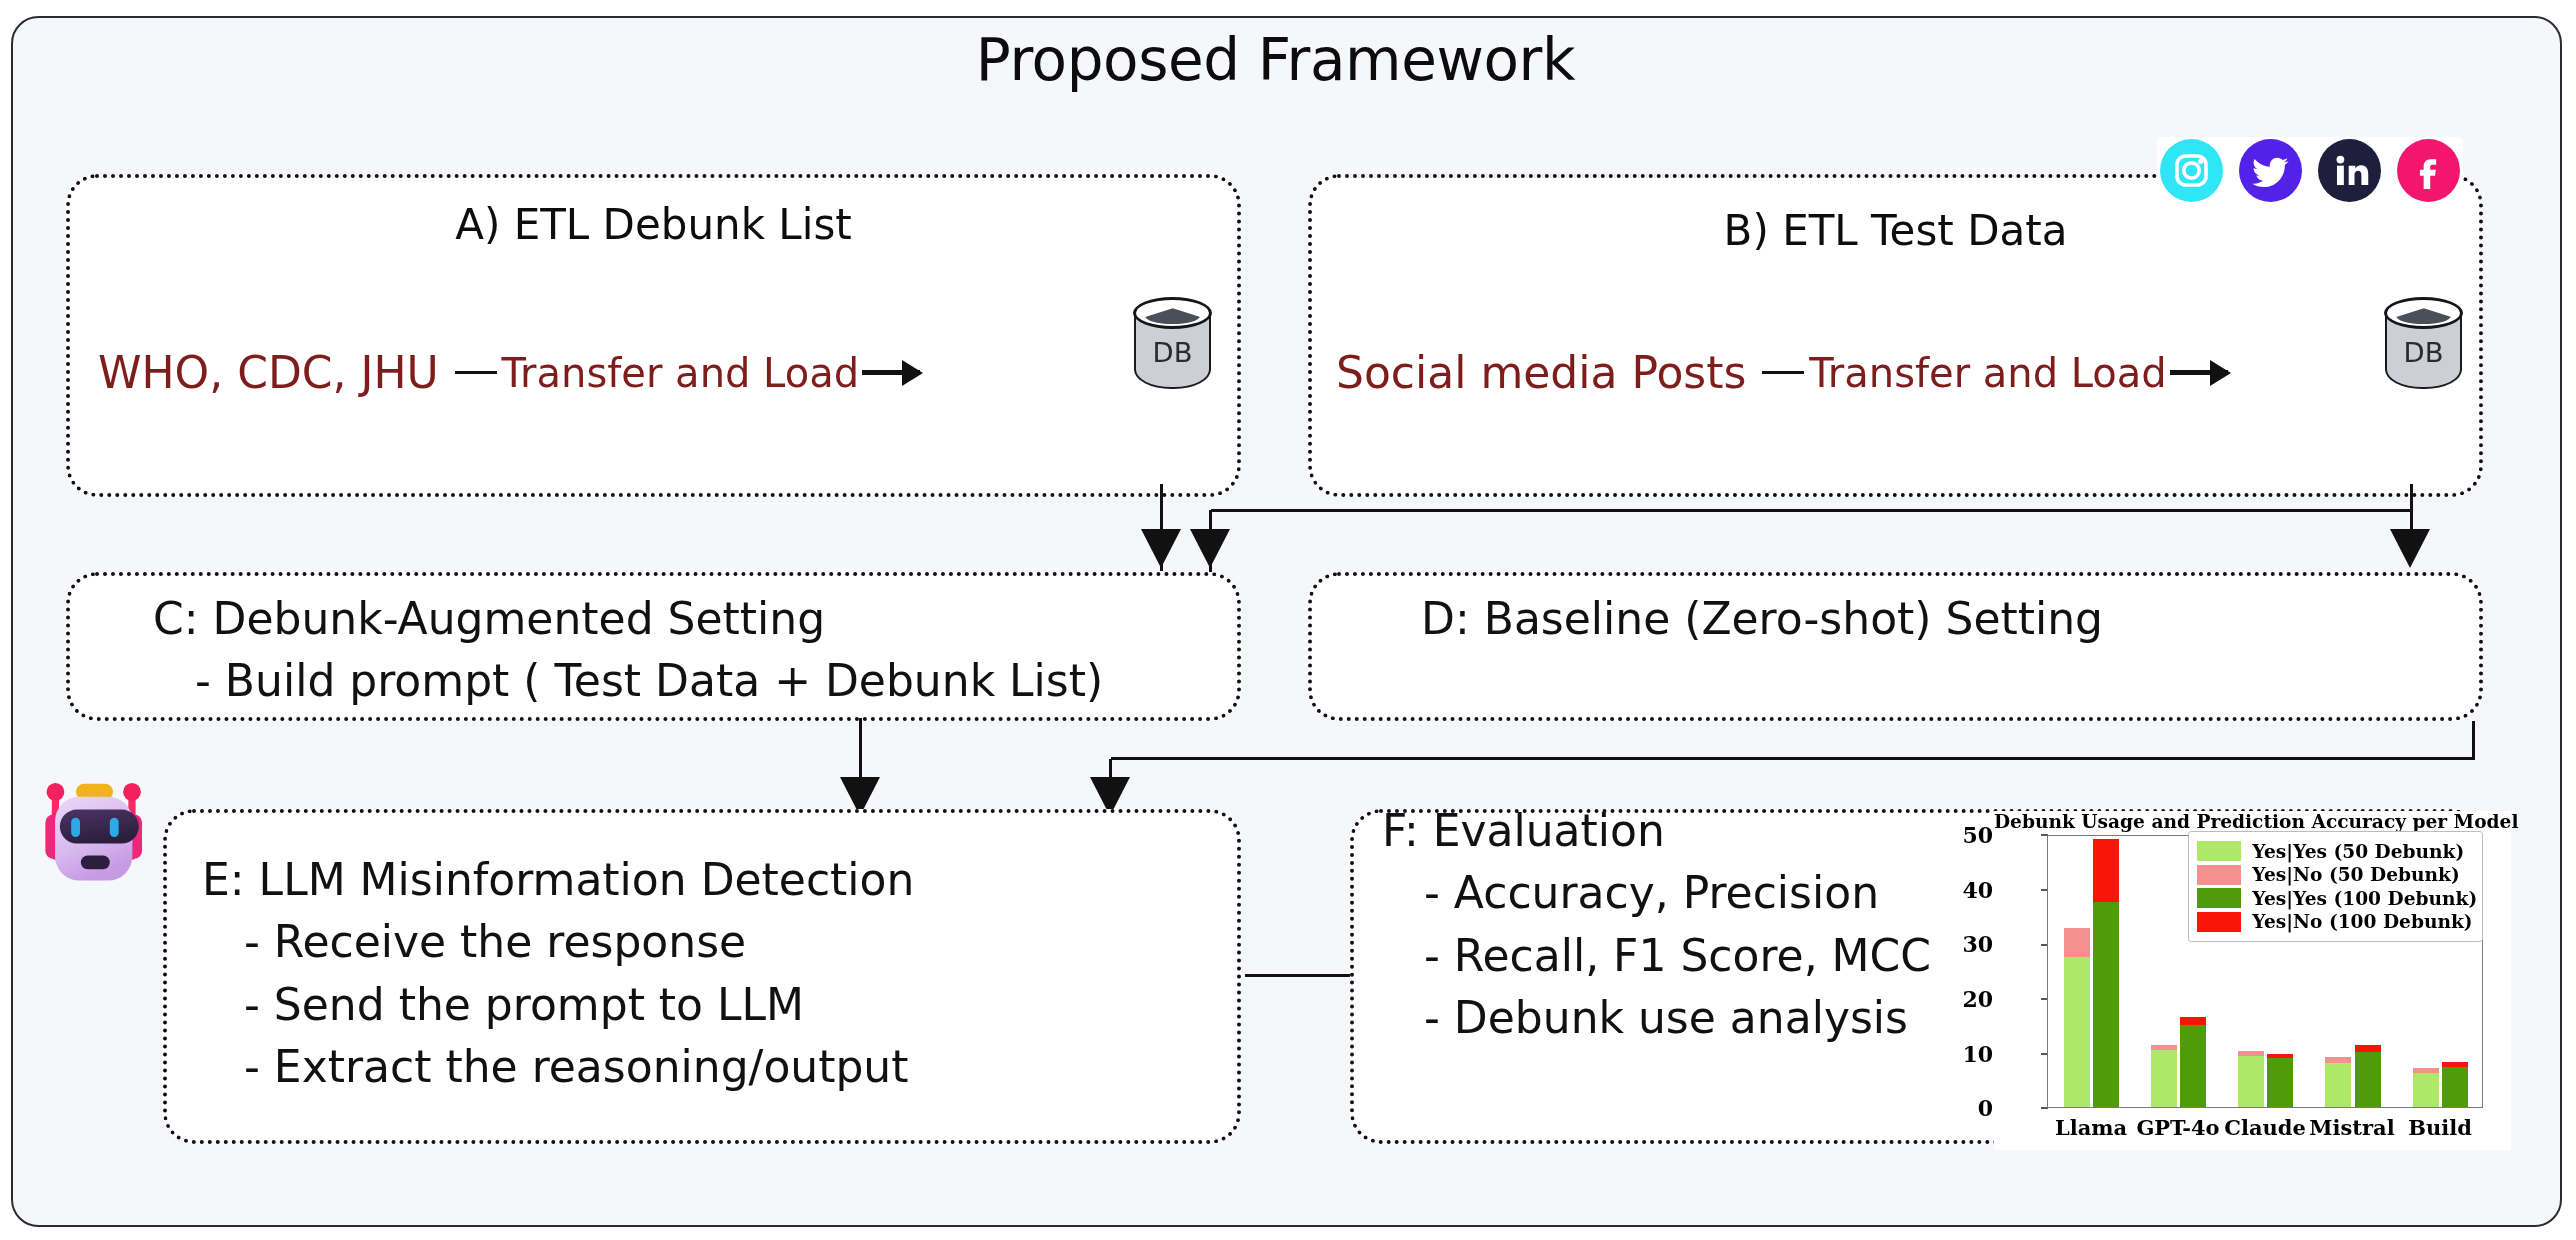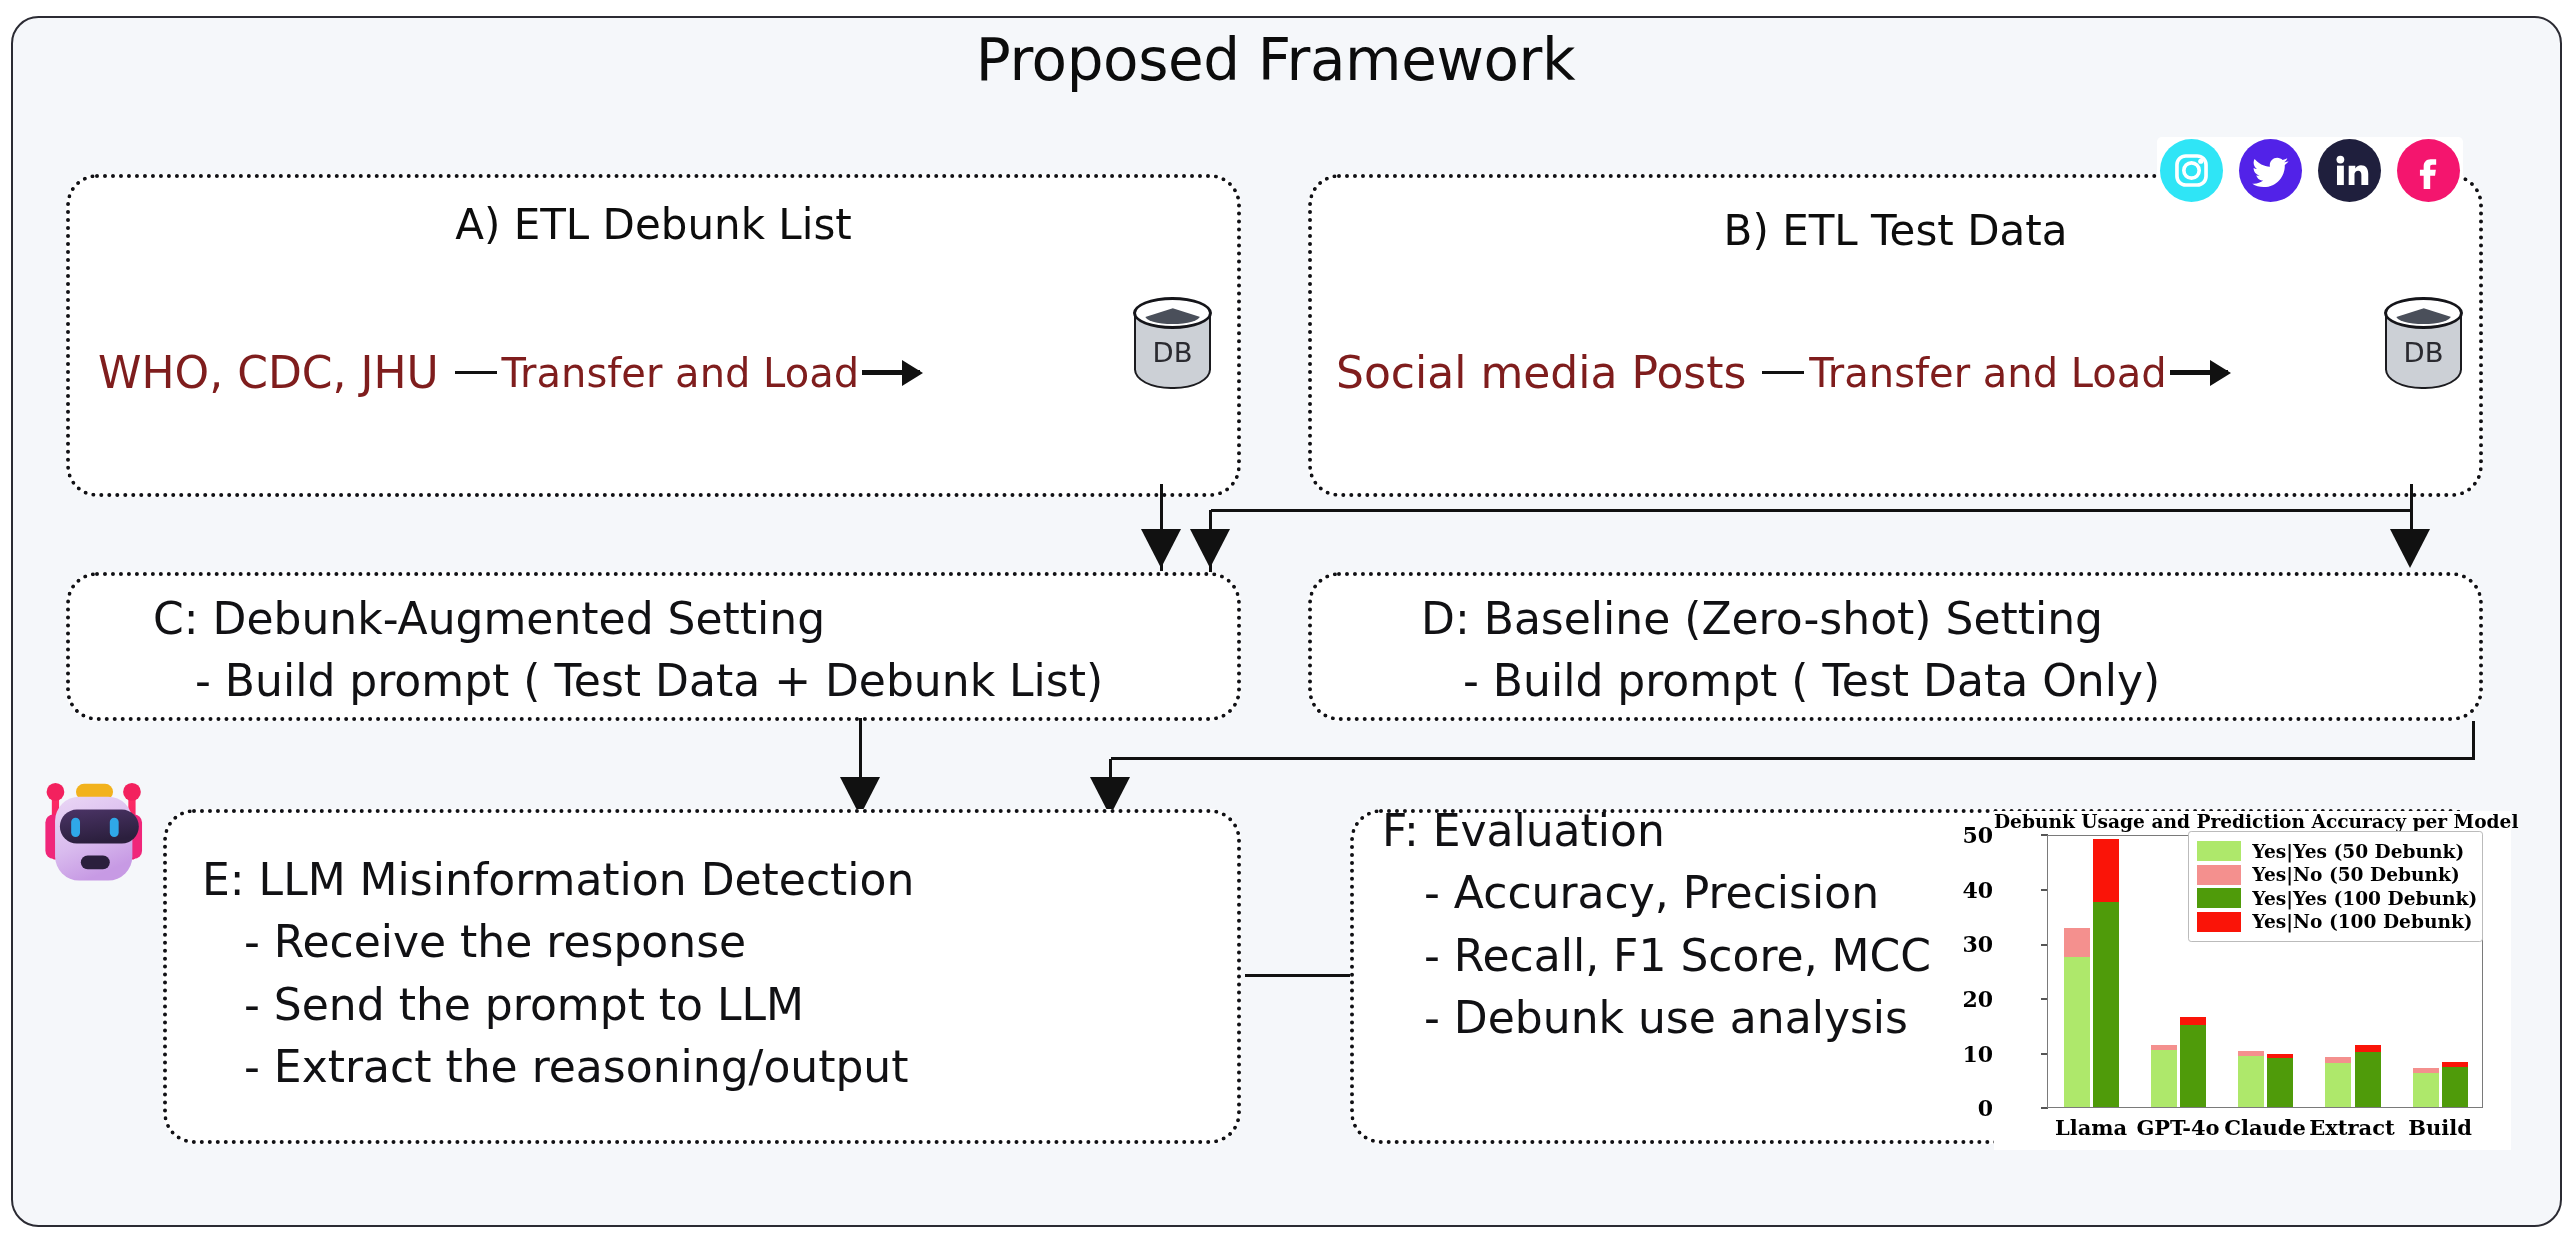--- a/index.html
+++ b/index.html
@@ -255,21 +255,20 @@
   </div>
   <div class="blines" style="left:153px;top:588px;">
     <div class="l0">C:  Debunk-Augmented Setting</div>
     <div class="l1">- Build prompt ( Test Data + Debunk List)</div>
   </div>
 
   <div class="dbox" style="left:1308px;top:572px;width:1175px;height:149px;">
   </div>
   <div class="blines" style="left:1421px;top:588px;">
     <div class="l0">D:  Baseline (Zero-shot) Setting</div>
-    <div class="l1">- Build prompt ( Test Data Only)</div>
   </div>
 
   <div class="vline" style="left:859px;top:718px;height:90px;"></div>
   <div class="arrow-down" style="left:840px;top:777px;"></div>
 
   <div class="vline" style="left:2472px;top:721px;height:39px;"></div>
   <div class="hline" style="left:1111px;top:757px;width:1363px;"></div>
   <div class="vline" style="left:1109px;top:759px;height:50px;"></div>
   <div class="arrow-down" style="left:1090px;top:777px;"></div>
 
@@ -387,21 +386,21 @@
         </div>
         <div class="bar" style="left: 394px; width: 26px; height: 46px;">
           <div class="seg" style="background: rgb(79, 155, 10); height: 40px; bottom: 0px;"></div>
           <div class="seg" style="background: rgb(250, 20, 8); height: 5.5px; bottom: 40px;"></div>
         </div>
       </div>
     <div id="xticks">
         <div class="xtick" style="left: 97px;">Llama</div>
         <div class="xtick" style="left: 184px;">GPT-4o</div>
         <div class="xtick" style="left: 271px;">Claude</div>
-        <div class="xtick" style="left: 358px;">Extract</div>
+        <div class="xtick" style="left: 358px;">Mistral</div>
         <div class="xtick" style="left: 446px;">Build</div>
       </div>
     <div class="legend" id="legend">
         <div class="lrow">
           <span class="lswatch" style="background: rgb(174, 232, 107);"></span>
           <span class="ltext">Yes|Yes (50 Debunk)</span>
         </div>
         <div class="lrow">
           <span class="lswatch" style="background: rgb(244, 144, 142);"></span>
           <span class="ltext">Yes|No (50 Debunk)</span>

